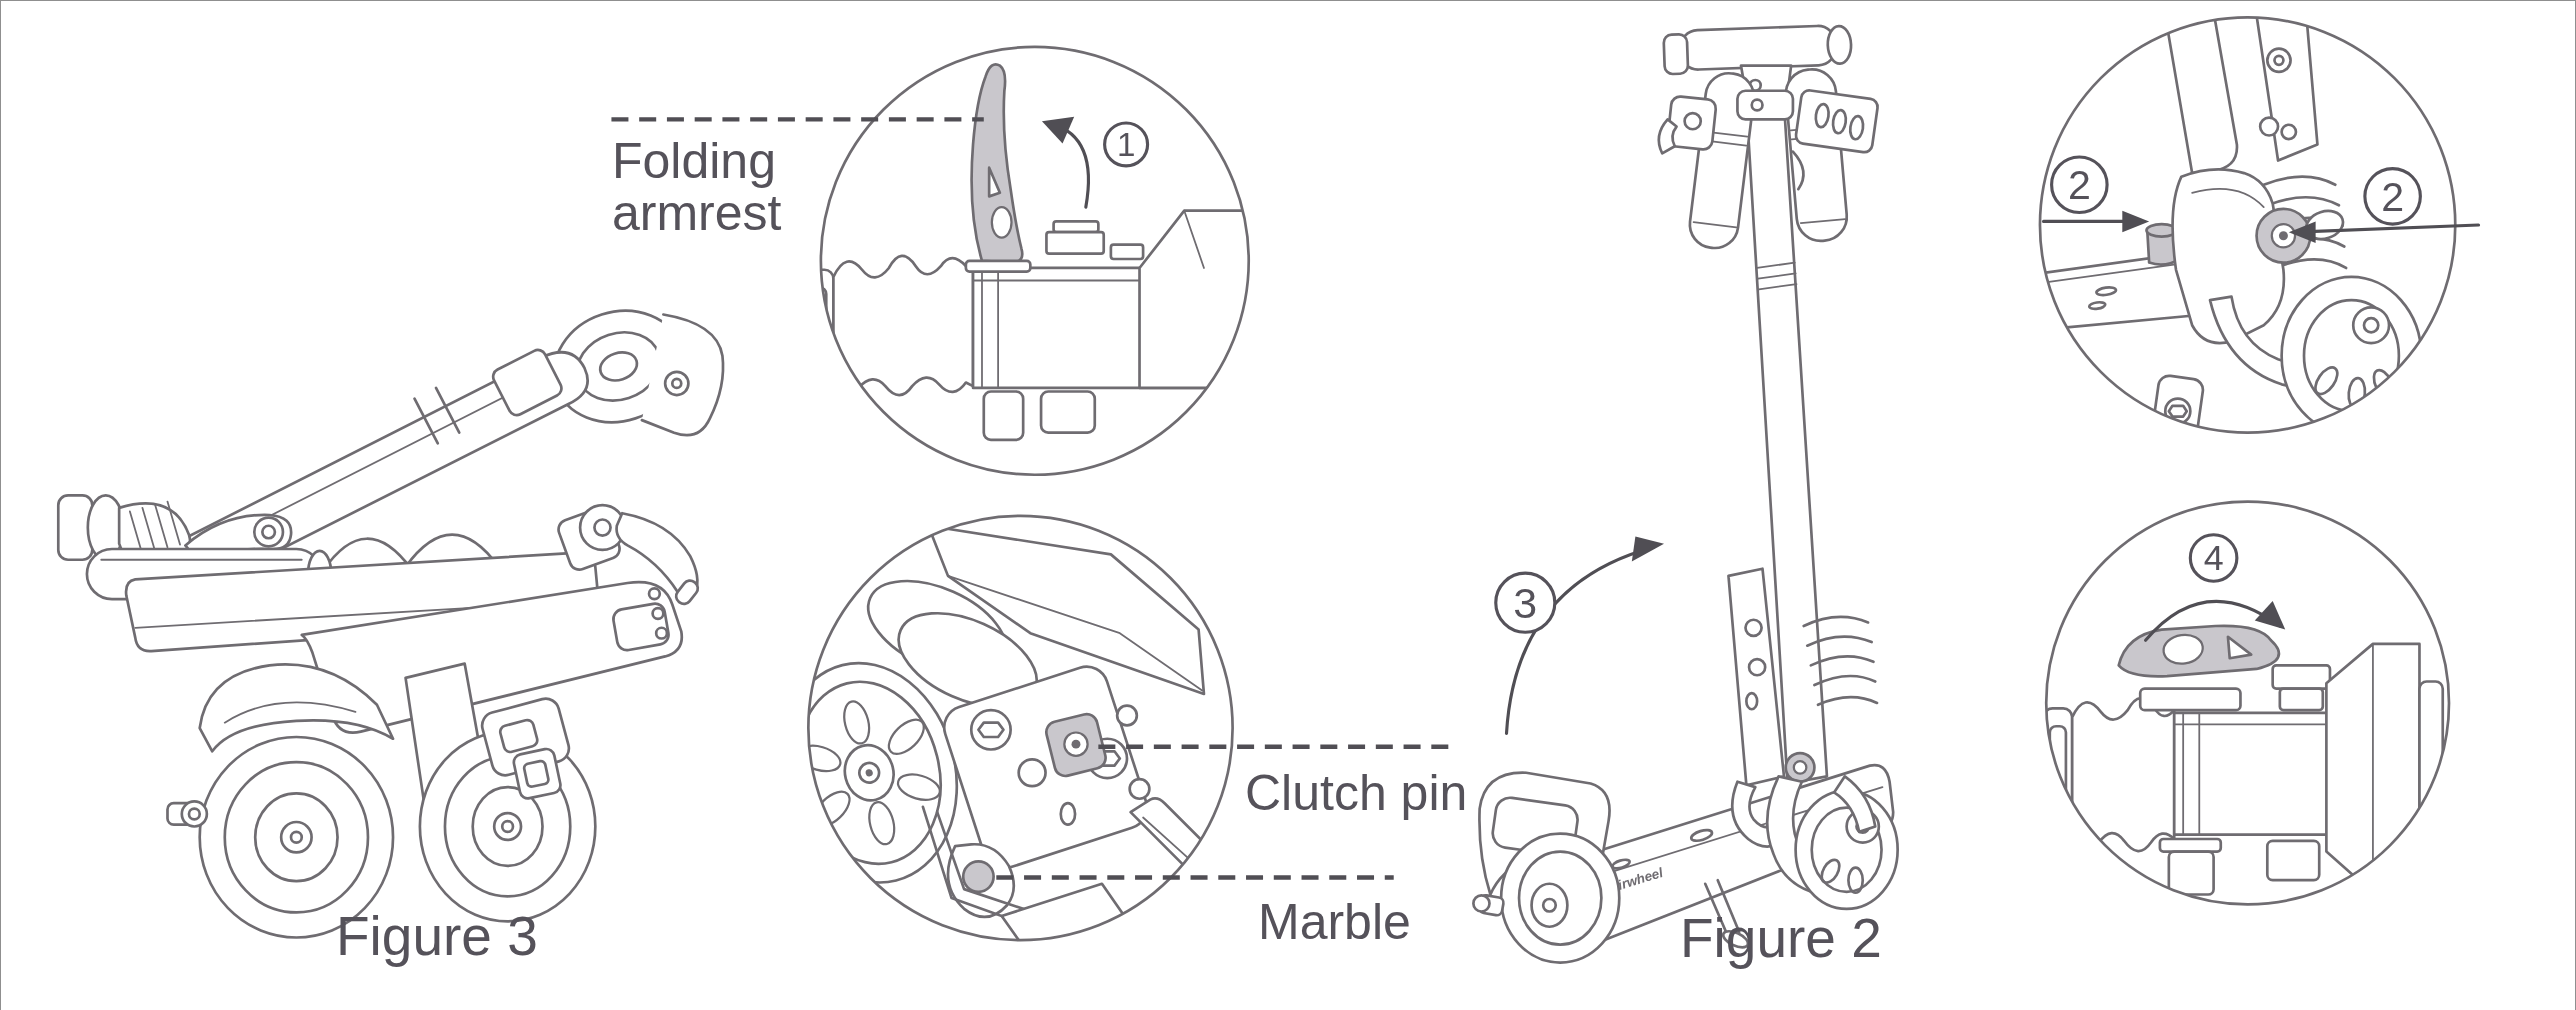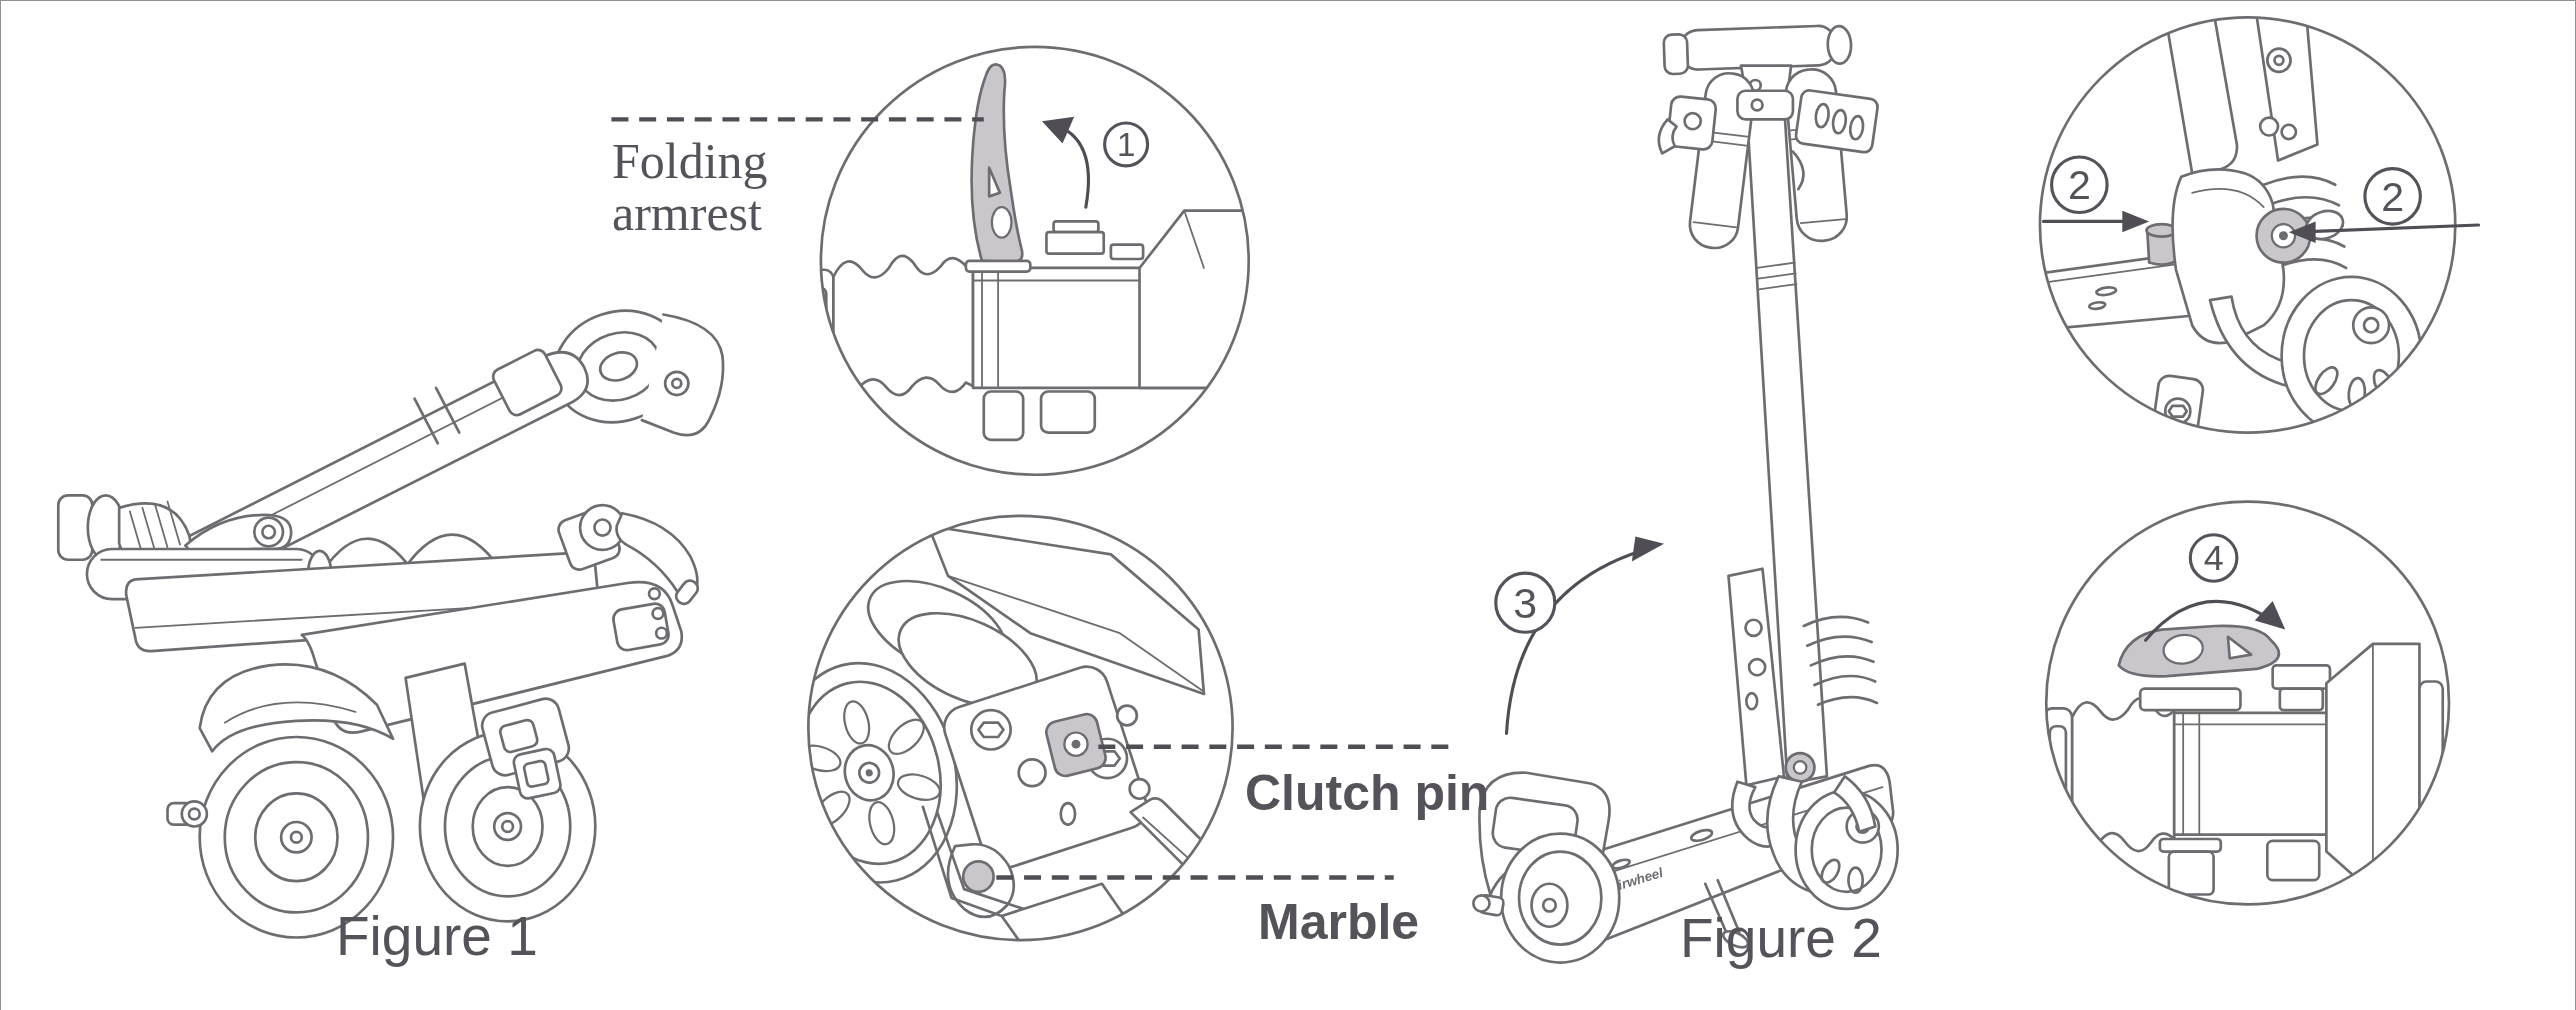--- a/index.html
+++ b/index.html
@@ -21,21 +21,21 @@
   .gyd{fill:var(--line);stroke:none;}
   .ring{fill:none;stroke:var(--line);stroke-width:3;}
   .dashline{fill:none;stroke:var(--dash);stroke-width:5;stroke-dasharray:19 12;}
   .arrline{fill:none;stroke:var(--dash);stroke-width:3.5;stroke-linecap:round;}
   .arr{fill:var(--dash);stroke:none;}
   .numring{fill:#ffffff;stroke:var(--text);stroke-width:3.5;}
   .numtxt{fill:var(--text);font-family:"Liberation Sans",sans-serif;text-anchor:middle;}
   .brand{fill:var(--line);font:italic bold 15px "Liberation Sans",sans-serif;}
   .label{position:absolute;color:var(--text);font:50px/1.04 "Liberation Sans",sans-serif;}
   .caption{position:absolute;color:var(--text);font:55px/1 "Liberation Sans",sans-serif;white-space:nowrap;}
-  .nowrap{white-space:nowrap;font-weight:bold;}
+  .nowrap{white-space:nowrap;}
 </style>
 </head>
 <body>
 
 <div class="stage">
 
 <svg width="2576" height="1011" viewBox="0 0 2878 1129">
   <defs>
     <clipPath id="c1">
           <circle cx="1155" cy="290" r="239"></circle>
@@ -360,20 +360,20 @@
     <circle class="ring" cx="2510" cy="784" r="225"></circle>
     <path class="arrline" d="M2396,714 Q2462,636 2546,698"></path>
     <polygon class="arr" points="2552,702 2518,692 2538,670"></polygon>
   </g>
   <g>
     <circle class="numring" cx="2472" cy="622" r="26"></circle>
     <text class="numtxt" x="2472" y="636" font-size="40">4</text>
   </g>
 </svg>
 
-<div class="label" style="left:611px;top:134px;width:201px;font-family:Liberation Serif, serif;">Folding armrest</div>
+<div class="label" style="left:611px;top:134px;width:201px;">Folding armrest</div>
 <div class="label nowrap" style="left:1244px;top:766px;">Clutch pin</div>
 <div class="label nowrap" style="left:1257px;top:895px;">Marble</div>
-<div class="caption" style="left:335px;top:908px;">Figure 1</div>
+<div class="caption" style="left:335px;top:908px;">Figure 3</div>
 <div class="caption" style="left:1651px;top:910px;margin-left:28px;">Figure 2</div>
 
 </div>
 
 
 </body></html>

